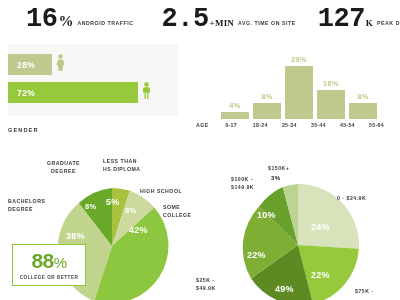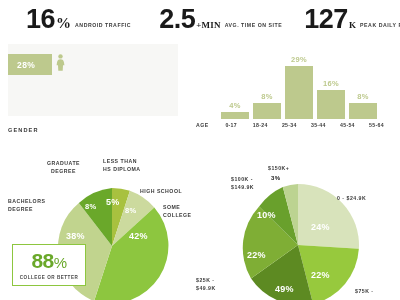--- a/index.html
+++ b/index.html
@@ -32,21 +32,21 @@
   }
   .stat {
     display: flex;
     align-items: baseline;
     white-space: nowrap;
   }
   .stat-1 { margin-left: 26px; }
   .stat-2 { margin-left: 28px; }
   .stat-3 { margin-left: 22px; }
   .stat-big {
-    font-family: Liberation Sans, sans-serif;
+    font-family: Liberation Mono, monospace;
     font-size: 27px;
     font-weight: bold;
     line-height: 1;
     letter-spacing: -0.5px;
     color: #1a1a1a;
     position: relative;
     top: 6px;
   }
   .stat-unit {
     font-family: "Liberation Serif", serif;
@@ -261,20 +261,31 @@
         <span class="bar-value">28%</span>
       </div>
       <span class="gender-icon">
         <svg width="9" height="17" viewBox="0 0 9 17">
           <circle cx="4.5" cy="2.4" r="2.2" fill="#bdc98d"></circle>
           <path d="M4.5 5.2 C2.3 5.2 1.3 6.4 1.0 8.6 L0.6 11.2 L2.0 11.2 L2.3 16.8 L6.7 16.8 L7.0 11.2 L8.4 11.2 L8.0 8.6 C7.7 6.4 6.7 5.2 4.5 5.2 Z" fill="#bdc98d"></path>
         </svg>
       </span>
     </div>
 
+    <div class="bar-row male">
+      <div class="bar bar-male">
+        <span class="bar-value">72%</span>
+      </div>
+      <span class="gender-icon">
+        <svg width="9" height="17" viewBox="0 0 9 17">
+          <circle cx="4.5" cy="2.4" r="2.3" fill="#97c93d"></circle>
+          <path d="M2.3 5.3 L6.7 5.3 C7.6 5.3 8.0 6.0 8.0 7.0 L8.0 10.6 L6.5 10.6 L6.5 16.9 L5.1 16.9 L5.1 10.8 L3.9 10.8 L3.9 16.9 L2.5 16.9 L2.5 10.6 L1.0 10.6 L1.0 7.0 C1.0 6.0 1.4 5.3 2.3 5.3 Z" fill="#97c93d"></path>
+        </svg>
+      </span>
+    </div>
 
   </div>
   <div class="panel-caption">GENDER</div>
 
   <div class="age-panel">
     <div class="age-chart">
 
       <div class="age-col">
         <span class="age-value">4%</span>
         <div class="age-bar" style="height:7px;background:#bdc98d;"></div>
@@ -323,21 +334,21 @@
 
       <path d="M60 60 L102.28 21.54 A58 58 0 0 1 42.07 115.17 Z" fill="#8dc63f"></path>
 
       <path d="M60 60 L42.07 115.17 A58 58 0 0 1 26.86 16.88 Z" fill="#c1d48e"></path>
 
       <path d="M60 60 L26.86 16.88 A58 58 0 0 1 60 2 Z" fill="#6aa82a"></path>
     </svg>
 
     <span class="slice-value" style="left:54px; top:11px;">5%</span>
     <span class="slice-value sm" style="left:73px; top:20px;">8%</span>
-    <span class="slice-value" style="left:77px; top:45px;">42%</span>
+    <span class="slice-value" style="left:77px; top:39px;">42%</span>
     <span class="slice-value" style="left:14px; top:45px;">38%</span>
     <span class="slice-value sm" style="left:33px; top:16px;">8%</span>
   </div>
 
   <span class="pie-label" style="left:47px; top:160px; text-align:center;">GRADUATE
 DEGREE</span>
   <span class="pie-label" style="left:103px; top:158px;">LESS THAN
 HS DIPLOMA</span>
   <span class="pie-label" style="left:140px; top:188px;">HIGH SCHOOL</span>
   <span class="pie-label" style="left:163px; top:204px;">SOME

